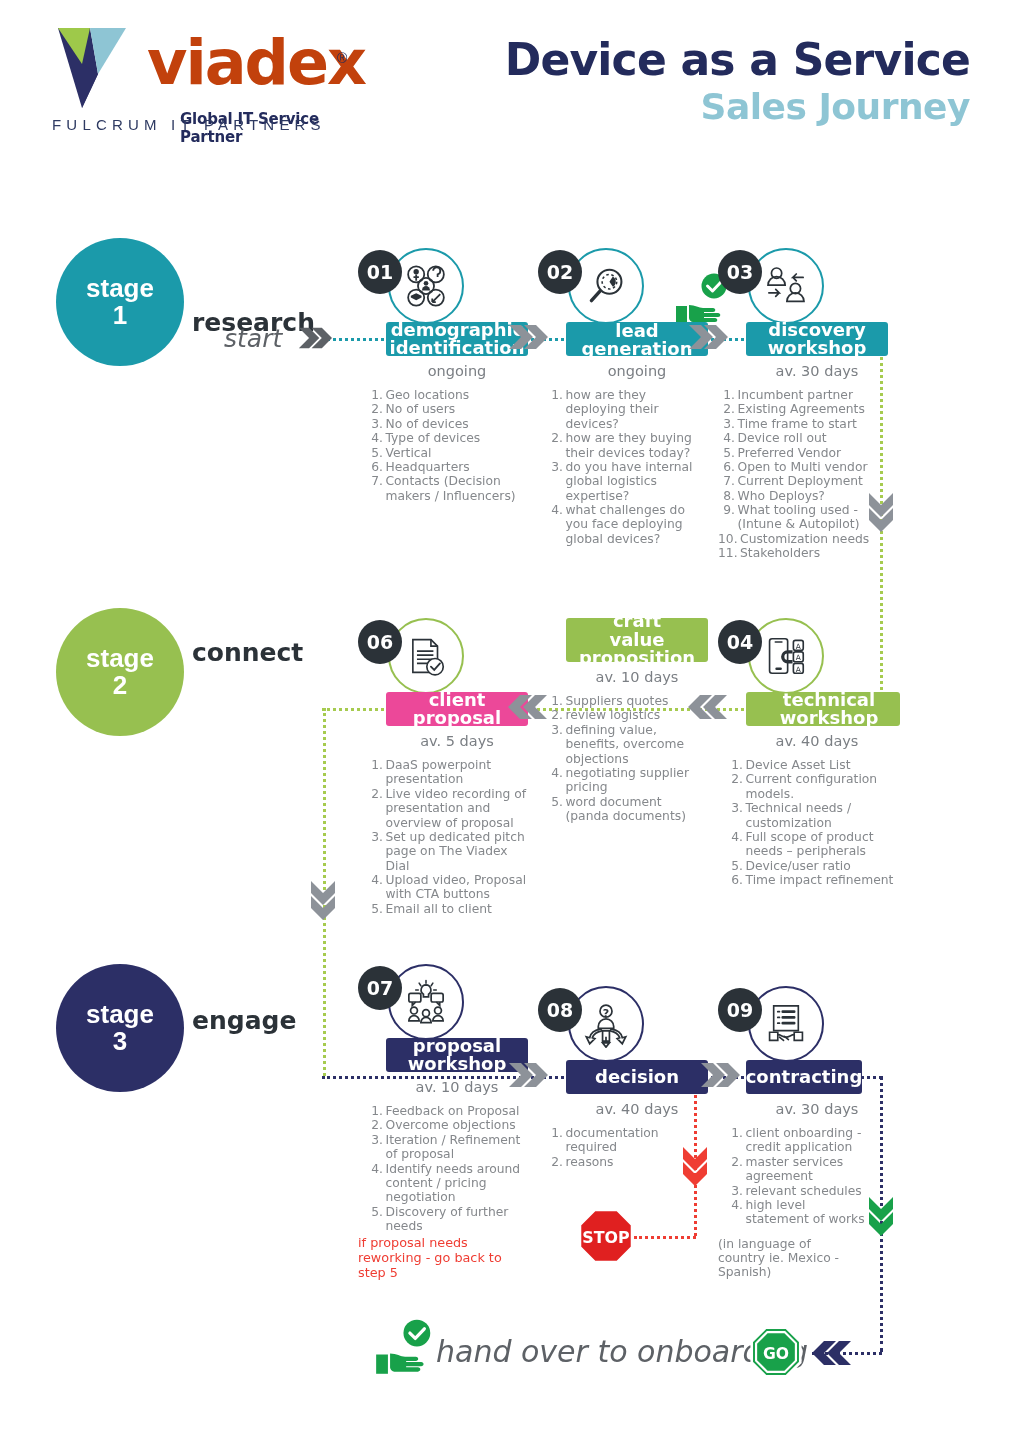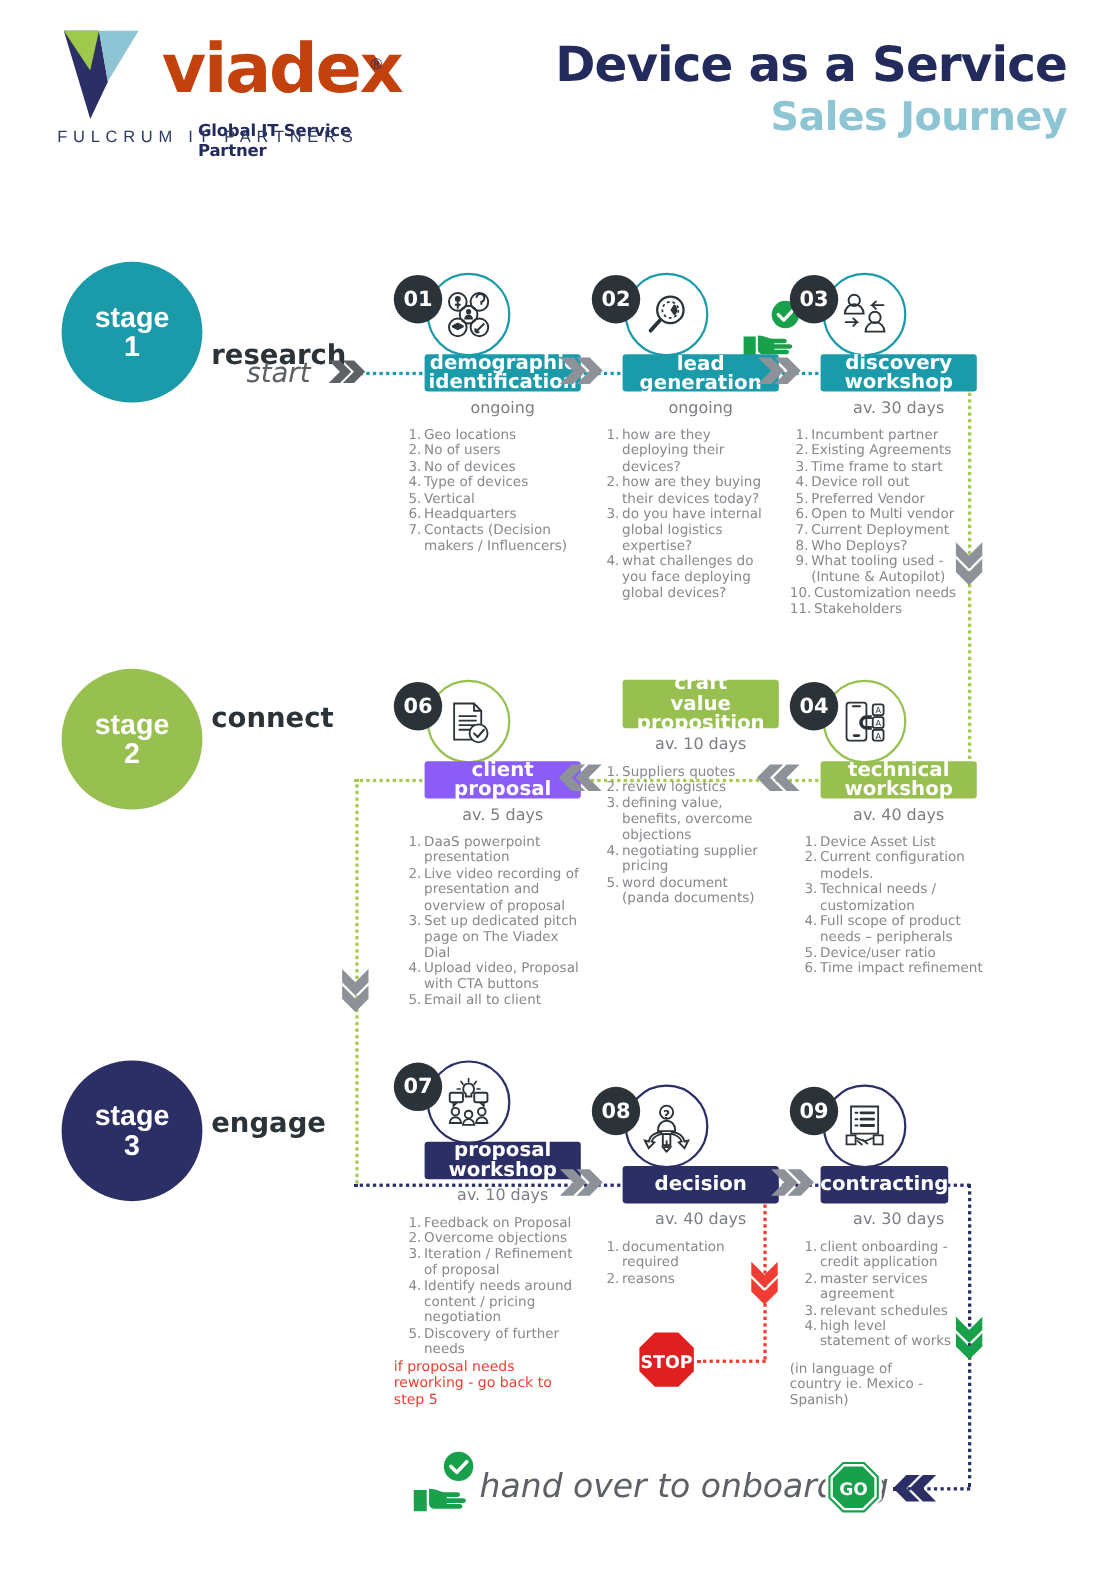--- a/index.html
+++ b/index.html
@@ -343,21 +343,21 @@
       <div class="icon-circle" style="border-color:#97c050;">
         <svg viewBox="0 0 56 56" width="46" height="46">
           <path d="M12 8 h22 l8 8 v32 h-30z" fill="none" stroke="#2b3238" stroke-width="2"></path>
           <path d="M34 8 v8 h8" fill="none" stroke="#2b3238" stroke-width="2"></path>
           <path d="M17 22 h20 M17 27 h20 M17 32 h20 M17 37 h13" stroke="#2b3238" stroke-width="2"></path>
           <circle cx="39" cy="41" r="10" fill="#fff" stroke="#2b3238" stroke-width="2"></circle>
           <path d="M34 41 l4 4 l7 -8" stroke="#2b3238" stroke-width="2.2" fill="none" stroke-linecap="round"></path>
         </svg>
       </div>
     </div>
-    <div class="step-box two" style="background:#8b5cf6;margin-left:28px;width:142px;">
+    <div class="step-box two" style="background:#ec4899;margin-left:28px;width:142px;">
       <span>client</span>
       <span>proposal</span>
     </div>
     <div class="step-dur" style="margin-left:28px;width:142px;">av. 5 days</div>
     <ul class="step-list" style="margin-left:8px;">
         <li>
           <span class="num">1.</span>
           <span class="txt">DaaS powerpoint presentation</span>
         </li>
         <li>
@@ -421,21 +421,21 @@
           <path d="M30 21 a8 8 0 0 0 0 16 h6 v-4 h-6 a4 4 0 0 1 0 -8 h6 v-4z" fill="#2b3238"></path>
           <rect x="37" y="9" width="12" height="12" rx="2.5" fill="none" stroke="#2b3238" stroke-width="2"></rect>
           <rect x="37" y="23" width="12" height="12" rx="2.5" fill="none" stroke="#2b3238" stroke-width="2"></rect>
           <rect x="37" y="37" width="12" height="12" rx="2.5" fill="none" stroke="#2b3238" stroke-width="2"></rect>
           <text x="43" y="19" font-size="9" text-anchor="middle" fill="#2b3238" font-family="DejaVu Sans">A</text>
           <text x="43" y="33" font-size="9" text-anchor="middle" fill="#2b3238" font-family="DejaVu Sans">A</text>
           <text x="43" y="47" font-size="9" text-anchor="middle" fill="#2b3238" font-family="DejaVu Sans">A</text>
         </svg>
       </div>
     </div>
-    <div class="step-box two" style="background:#97c050;margin-left:28px;width:142px;">
+    <div class="step-box two" style="background:#97c050;margin-left:28px;width:142px;padding-left:12px;">
       <span>technical</span>
       <span>workshop</span>
     </div>
     <div class="step-dur" style="margin-left:28px;width:142px;">av. 40 days</div>
     <ul class="step-list" style="margin-left:8px;width:172px;">
         <li>
           <span class="num">1.</span>
           <span class="txt">Device Asset List</span>
         </li>
         <li>

